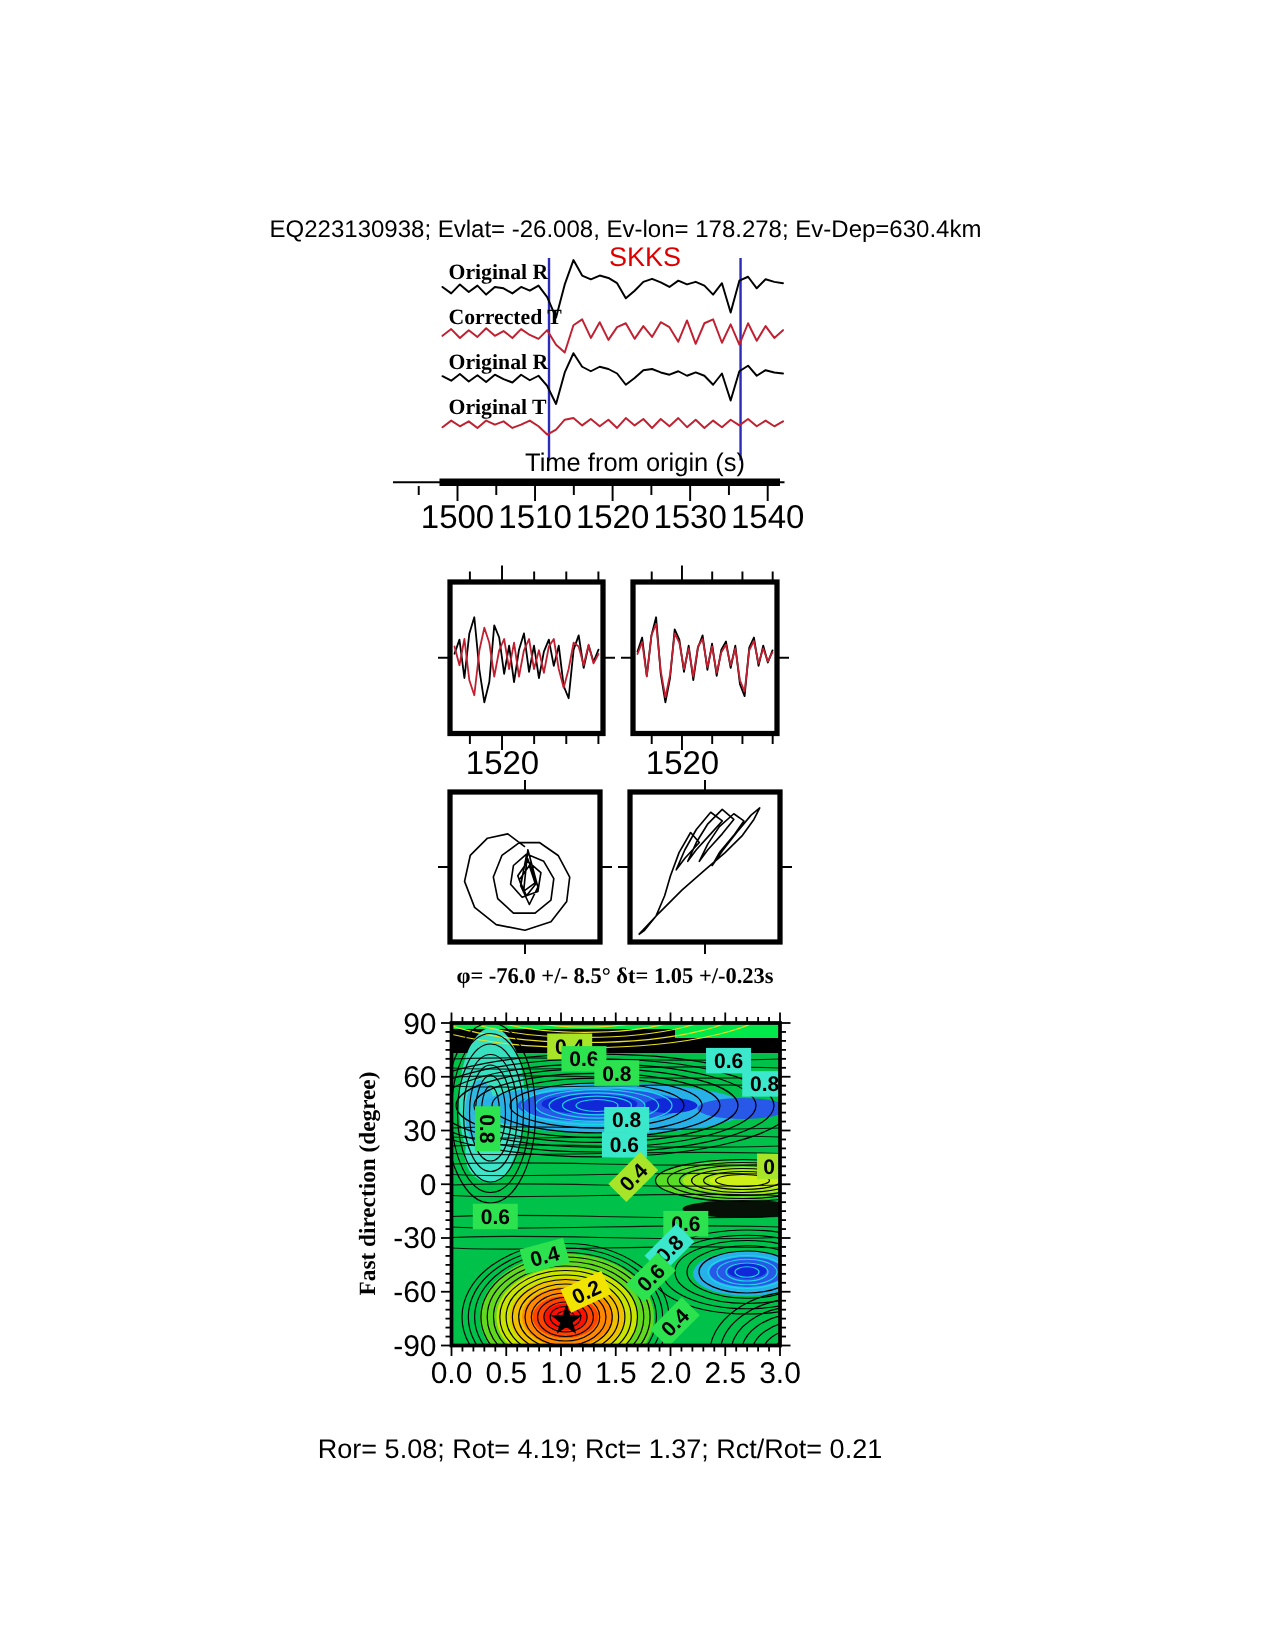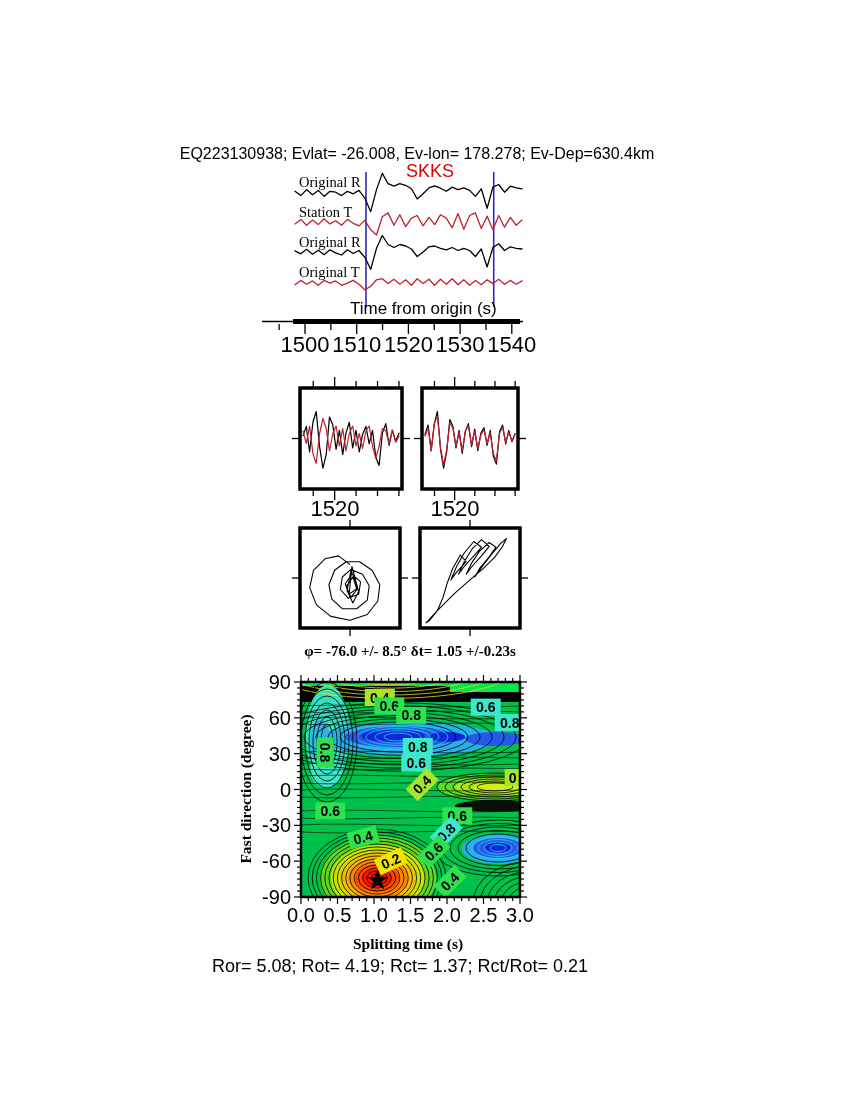--- a/index.html
+++ b/index.html
@@ -2,21 +2,21 @@
 <html><head>
 <meta charset="utf-8">
 <style>
   html,body{margin:0;padding:0;background:#fff;}
   .page{position:relative;width:850px;height:1100px;background:#fff;
         font-family:"Liberation Sans",sans-serif;overflow:hidden;color:#000;}
   .abs{position:absolute;}
   svg{position:absolute;left:0;top:0;}
   .hdr{left:0;width:834px;text-align:center;font-size:16px;letter-spacing:0;}
   .serifb{font-family:"Liberation Serif",serif;font-weight:bold;}
-  .trlabel{font-family:"Liberation Serif",serif;font-weight:normal;font-size:14.5px;}
+  .trlabel{font-family:"Liberation Serif",serif;font-weight:bold;font-size:14.5px;}
   .ticklbl{font-size:22px;transform:translateX(-50%);}
 </style>
 </head>
 <body>
 
 <div class="page">
 
   <svg id="fig" width="850" height="1100" viewBox="0 0 850 1100">
       <g>
         <line x1="366.00599999999974" y1="172" x2="366.00599999999974" y2="307" stroke="#2b2bbb" stroke-width="1.6"></line>
@@ -424,29 +424,28 @@
         <text x="291" y="868.1666666666666" text-anchor="end" font-size="20" font-family="&quot;Liberation Sans&quot;,sans-serif" font-weight="normal" fill="#000">-60</text>
         <text x="291" y="904" text-anchor="end" font-size="20" font-family="&quot;Liberation Sans&quot;,sans-serif" font-weight="normal" fill="#000">-90</text>
       </g>
     </svg>
 
   <div class="abs hdr" style="top:145px">EQ223130938; Evlat= -26.008, Ev-lon= 178.278; Ev-Dep=630.4km</div>
 
   <div id="skks" class="abs" style="left: 406px; top: 161px; font-size: 18px; color: rgb(221, 0, 0);">SKKS</div>
 
   <div class="abs trlabel" style="left:299px;top:174px">Original R</div>
-  <div class="abs trlabel" style="left:299px;top:204px">Station T</div>
+  <div class="abs trlabel" style="left:299px;top:204px">Corrected T</div>
   <div class="abs trlabel" style="left:299px;top:234px">Original R</div>
   <div class="abs trlabel" style="left:299px;top:264px">Original T</div>
 
   <div class="abs" style="left:350px;top:299px;font-size:17px">Time from origin (s)</div>
 
   <div class="abs ticklbl" style="left:335px;top:496px">1520</div>
   <div class="abs ticklbl" style="left:455px;top:496px">1520</div>
 
   <div class="abs serifb" style="left:255px;top:643px;width:310px;text-align:center;font-size:15px">φ= -76.0 +/- 8.5° δt= 1.05 +/-0.23s</div>
 
   <div class="abs serifb" style="left:155px;top:781px;width:180px;height:16px;text-align:center;font-size:15.5px;transform:rotate(-90deg)">Fast direction (degree)</div>
 
-  <div class="abs serifb" style="left:258px;top:935px;width:300px;text-align:center;font-size:15.5px">Splitting time (s)</div>
 
   <div class="abs" style="left:0;top:956px;width:800px;text-align:center;font-size:18px">Ror= 5.08; Rot= 4.19; Rct= 1.37; Rct/Rot= 0.21</div>
 </div>
 
 </body></html>

